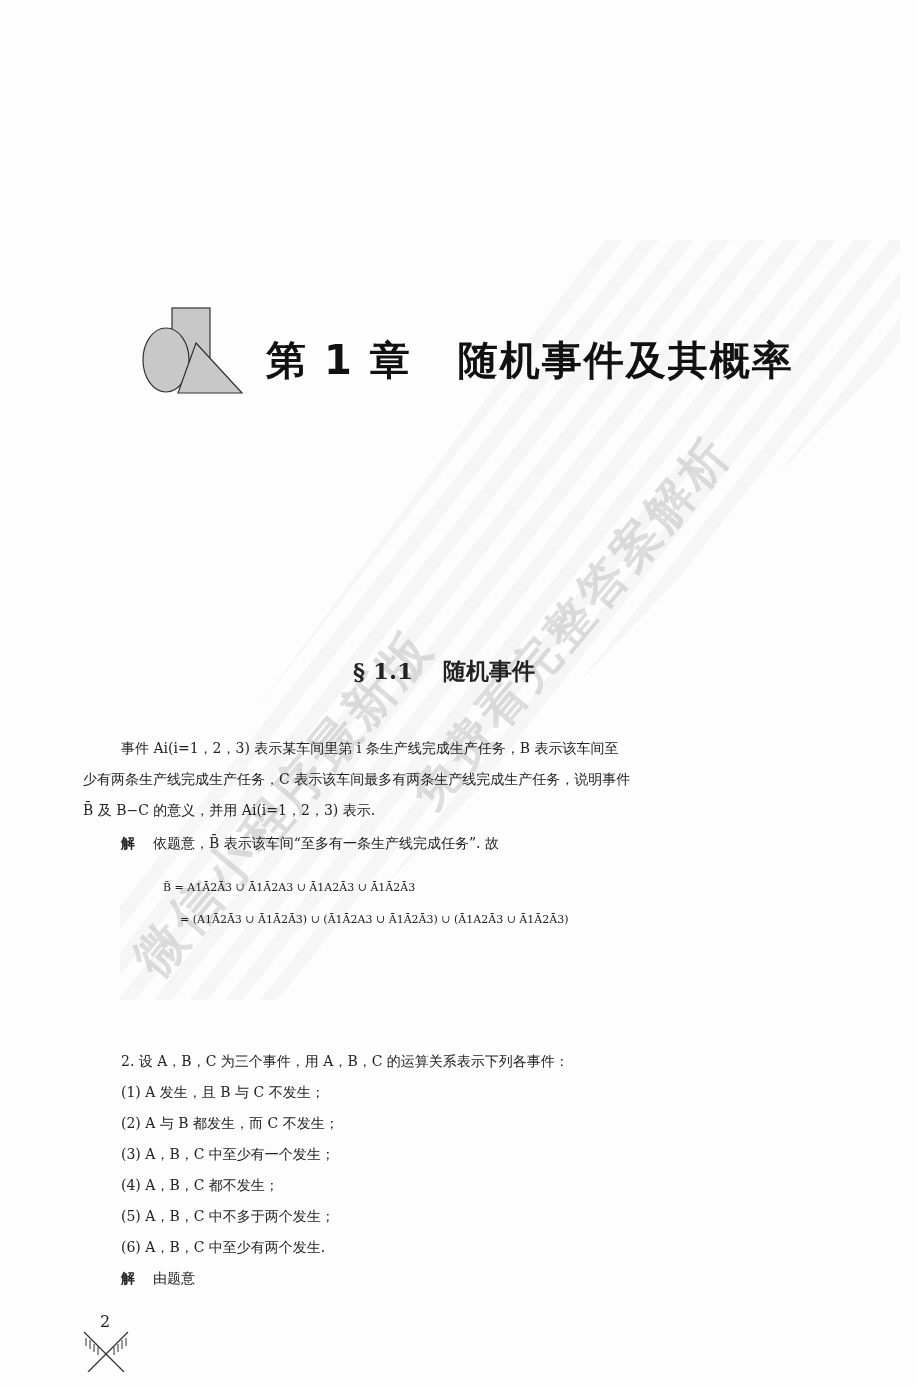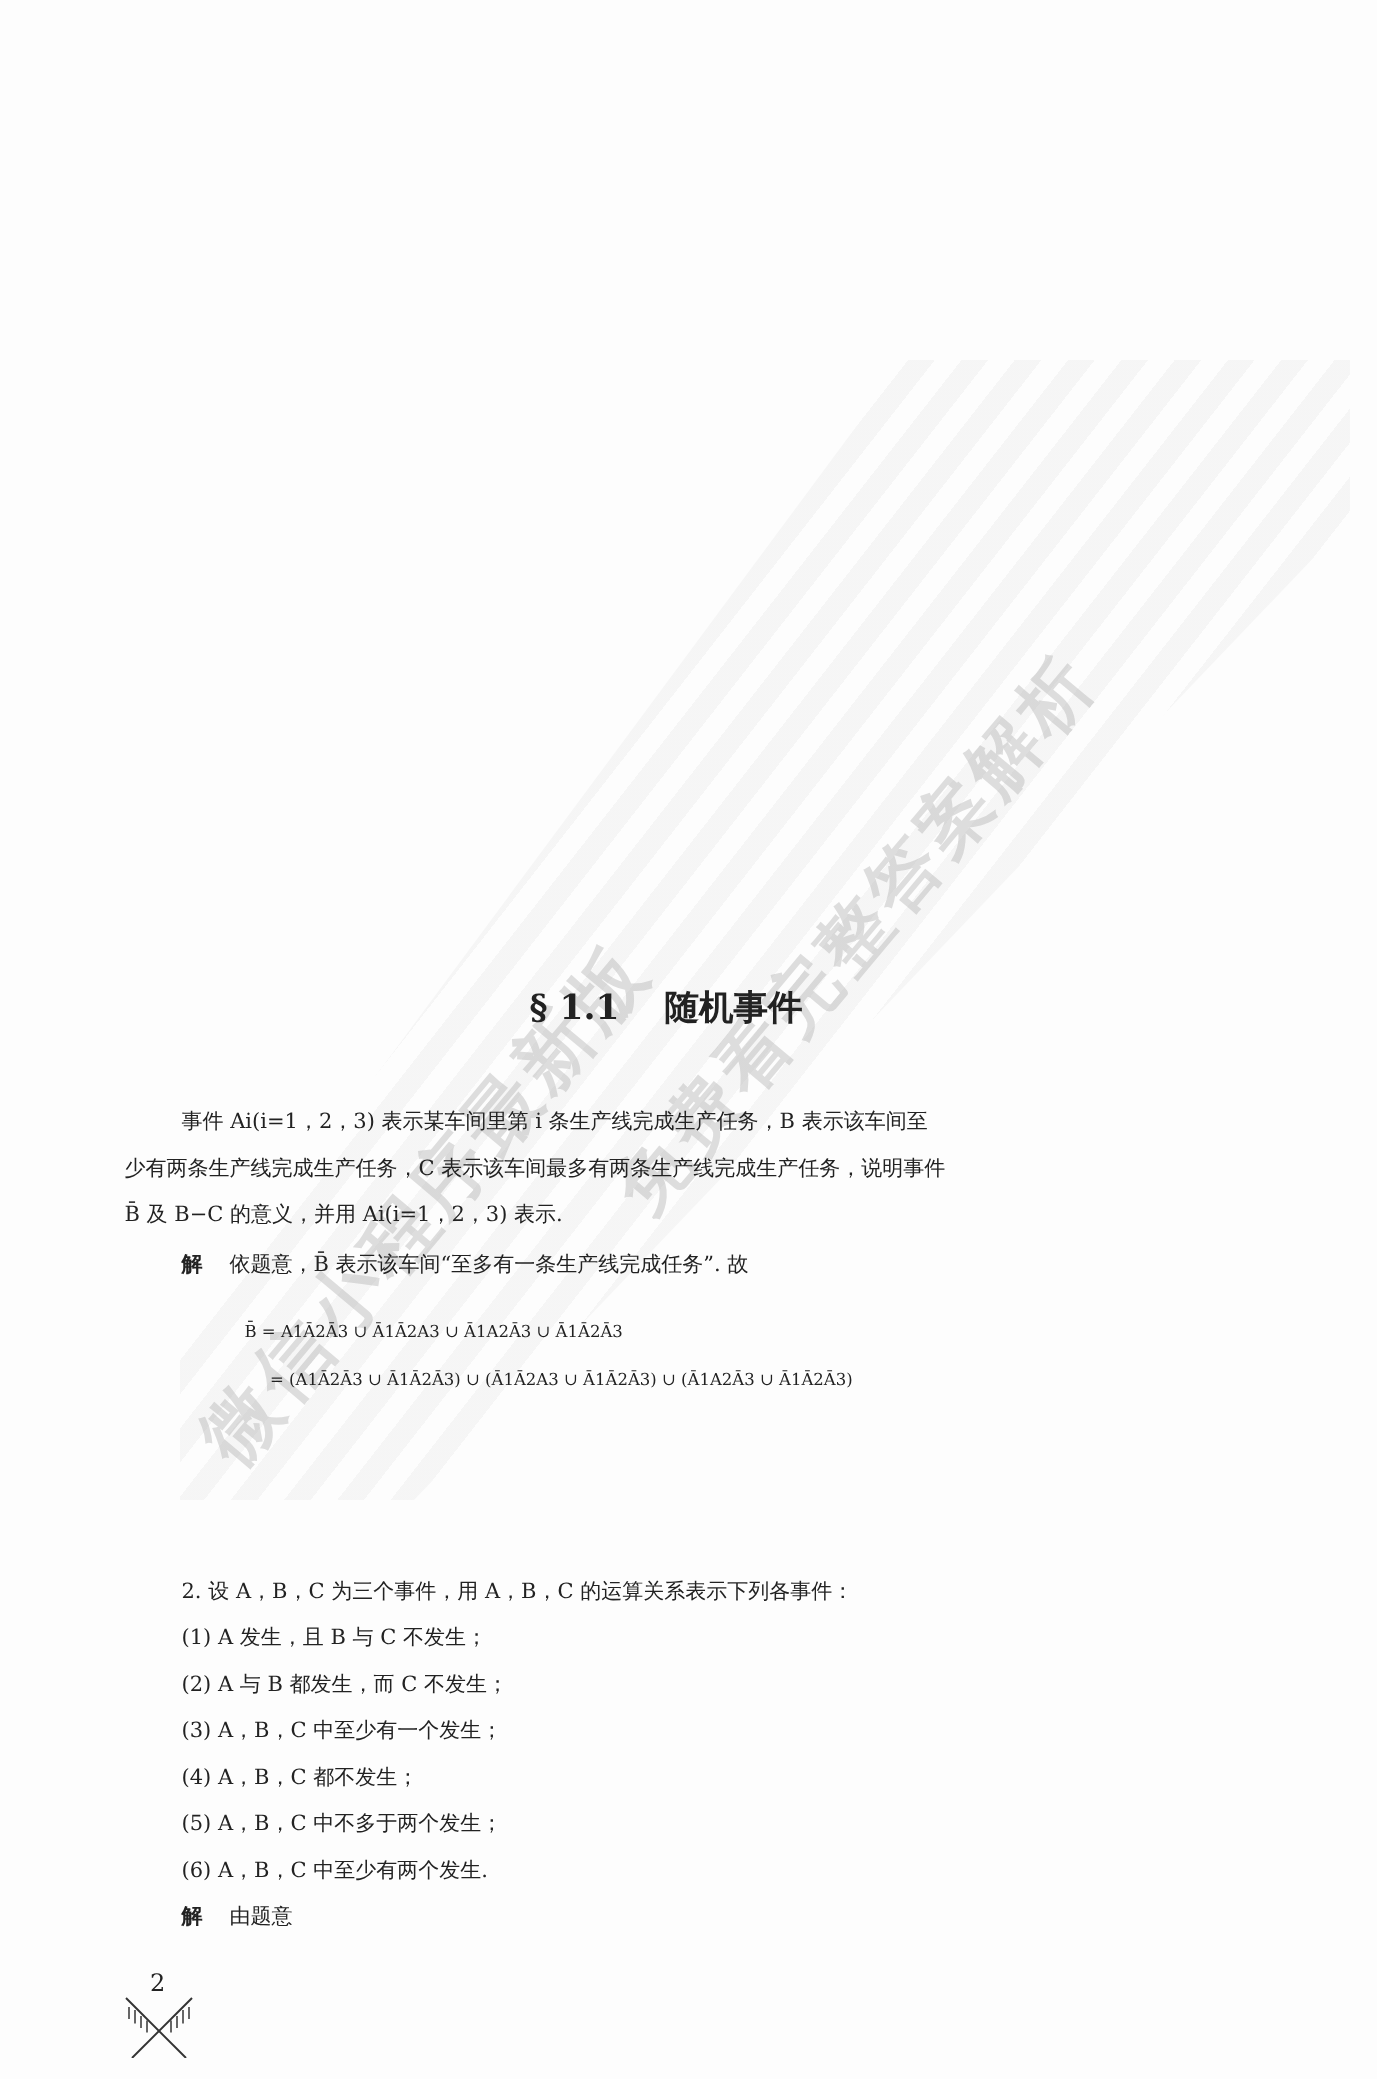--- a/index.html
+++ b/index.html
@@ -45,20 +45,30 @@
 </style>
 </head>
 <body>
 
 <div class="page">
 
   <div class="wm-stripes"></div>
   <div class="wm-text wm-1">微信小程序最新版</div>
   <div class="wm-text wm-2">免费看完整答案解析</div>
 
+  <div class="chapter">
+    <svg class="chapter-shapes" viewBox="0 0 110 90" width="110" height="90">
+      <rect x="34" y="3" width="38" height="52" fill="#c8c8c8" stroke="#333" stroke-width="1.2"></rect>
+      <ellipse cx="28" cy="55" rx="23" ry="32" fill="#c8c8c8" stroke="#333" stroke-width="1.2"></ellipse>
+      <polygon points="58,38 40,88 104,88" fill="#c8c8c8" stroke="#333" stroke-width="1.2"></polygon>
+    </svg>
+    <div class="chapter-title">
+      <span>第 1 章</span><span class="gap"></span><span>随机事件及其概率</span>
+    </div>
+  </div>
 
   <div class="section-title">
     <span class="num">§ 1.1</span><span>随机事件</span>
   </div>
 
   <div class="text" style="top:733px;">
     <p class="para indent">事件 Ai(i=1，2，3) 表示某车间里第 i 条生产线完成生产任务，B 表示该车间至</p>
     <p class="para">少有两条生产线完成生产任务，C 表示该车间最多有两条生产线完成生产任务，说明事件</p>
     <p class="para">B̄ 及 B−C 的意义，并用 Ai(i=1，2，3) 表示.</p>
   </div>

